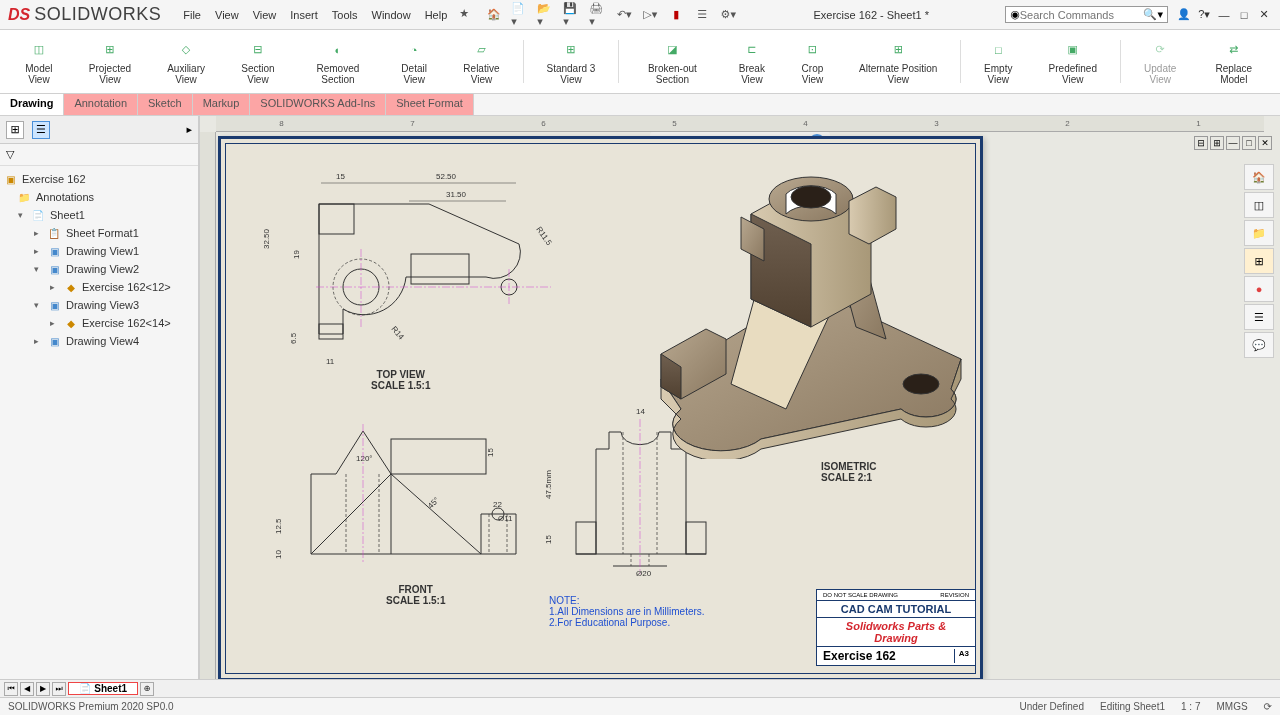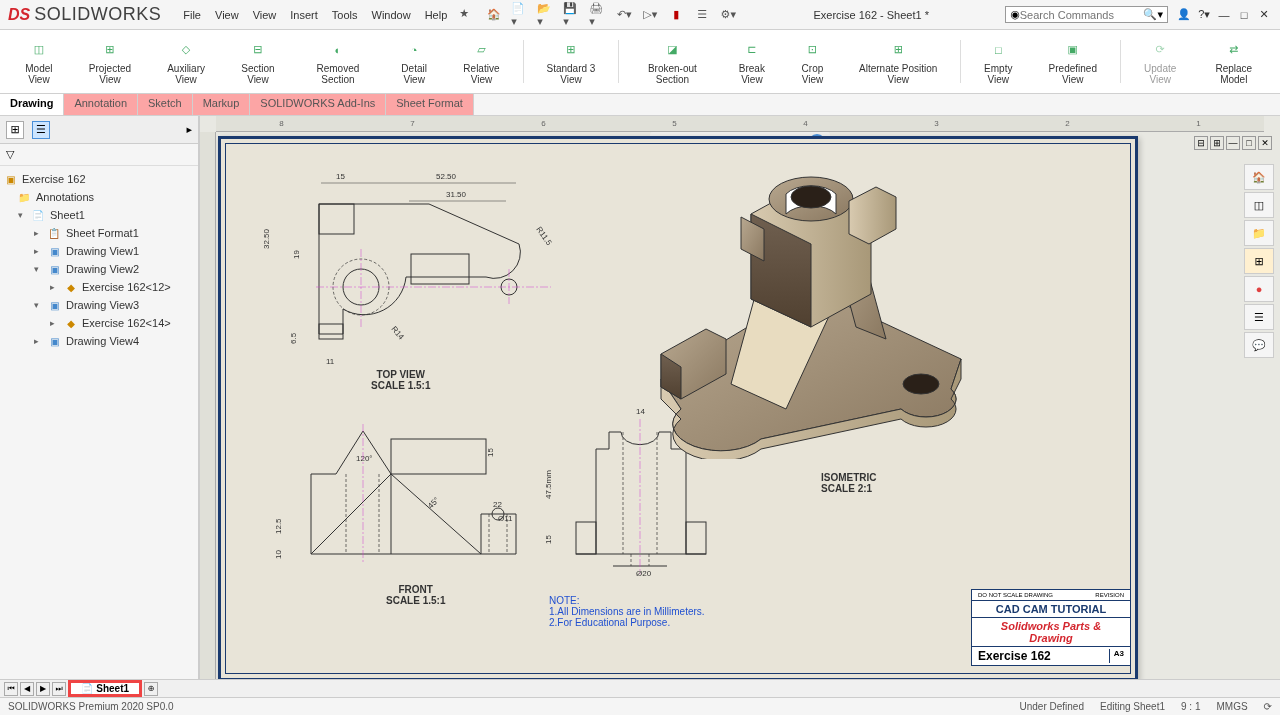--- a/index.html
+++ b/index.html
@@ -87,21 +87,21 @@
 .center-line { stroke: #d040d0; stroke-width: 0.5; stroke-dasharray: 8 2 2 2; fill: none; }
 .hidden-line { stroke: #333; stroke-width: 0.7; stroke-dasharray: 3 2; fill: none; }
 .dim-line { stroke: #333; stroke-width: 0.5; fill: none; }
 
 
 .iso-view { position: absolute; }
 
 
 .sheet-tabs { height: 18px; background: #f0f0f0; display: flex; align-items: center; border-top: 1px solid #ccc; padding: 0 4px; gap: 2px; }
 .sheet-nav { width: 14px; height: 14px; border: 1px solid #aaa; display: flex; align-items: center; justify-content: center; font-size: 8px; cursor: pointer; }
-.sheet-tab { padding: 0 10px; background: #fff; border: 3px solid #ef4444; font-weight: bold; font-size: 10px; cursor: pointer; }
+.sheet-tab { padding: 0 10px; background: #fff; border: 1px solid #ef4444; font-weight: bold; font-size: 10px; cursor: pointer; }
 
 .status-bar { height: 18px; background: #f5f5f5; display: flex; align-items: center; padding: 0 8px; font-size: 10px; color: #555; border-top: 1px solid #ccc; justify-content: space-between; }
 .status-right { display: flex; gap: 16px; }
 </style>
 </head>
 <body>
 
 <div class="title-bar">
   <div class="logo">
     <span class="logo-ds">DS</span>
@@ -313,21 +313,21 @@
       <span class="hud-icon">🔍</span>
       <span class="hud-icon">⊡</span>
       <span class="hud-icon">🔍</span>
       <span class="hud-icon">◐</span>
       <span class="hud-icon">◫</span>
       <span class="hud-icon">👁</span>
       <span class="hud-icon">🎨</span>
       <span class="hud-icon" style="background:#4a90d9;border-radius:50%">●</span>
     </div>
 
-    <div class="sheet" style="left:18px;width:920px">
+    <div class="sheet" style="left:18px;width:765px">
       <div class="sheet-inner"></div>
 
       <div class="eng-view" style="top:30px;left:40px;width:300px;height:200px">
         <svg width="300" height="200">
 
           <text class="dim-text" x="75" y="10">15</text>
           <text class="dim-text" x="175" y="10">52.50</text>
           <text class="dim-text" x="185" y="28">31.50</text>
           <text class="dim-text" x="8" y="80" transform="rotate(-90 8 80)">32.50</text>
           <text class="dim-text" x="38" y="90" transform="rotate(-90 38 90)">19</text>
@@ -434,21 +434,21 @@
           <path fill="url(#g3)" stroke="#333" d="M120 55 L120 140 L180 168 L180 85 Z"></path>
 
           <ellipse cx="180" cy="40" rx="42" ry="22" fill="url(#g1)" stroke="#333"></ellipse>
           <path fill="#fff" stroke="#333" d="M155 35 A28 15 0 0 1 205 35 L205 55 A28 15 0 0 0 155 55 Z"></path>
           <ellipse cx="180" cy="38" rx="20" ry="11" fill="#2a2018" stroke="#333"></ellipse>
 
           <path fill="url(#g2)" stroke="#333" d="M218 42 L245 28 L265 38 L265 70 L238 85 L218 75 Z"></path>
           <path fill="url(#g1)" stroke="#333" d="M133 70 L110 58 L110 90 L133 102 Z"></path>
         </svg>
       </div>
-      <div class="view-label" style="top:333px;left:600px;text-align:left">
+      <div class="view-label" style="top:322px;left:600px;text-align:left">
         <div>ISOMETRIC</div>
           <div>SCALE 2:1</div>
       </div>
 
       <div class="notes" style="bottom:50px;left:328px">
         <div>NOTE:</div>
         <div>1.All Dimensions are in Millimeters.</div>
         <div>2.For Educational Purpose.</div>
       </div>
 
@@ -485,17 +485,17 @@
   <div class="sheet-nav">⏭</div>
   <div class="sheet-tab">📄 <span>Sheet1</span></div>
   <div class="sheet-nav">⊕</div>
 </div>
 
 <div class="status-bar">
   <span>SOLIDWORKS Premium 2020 SP0.0</span>
   <div class="status-right">
     <span>Under Defined</span>
     <span>Editing Sheet1</span>
-    <span>9 : 1</span>
+    <span>1 : 7</span>
     <span>MMGS</span>
     <span>⟳</span>
   </div>
 </div>
 
 </body></html>

